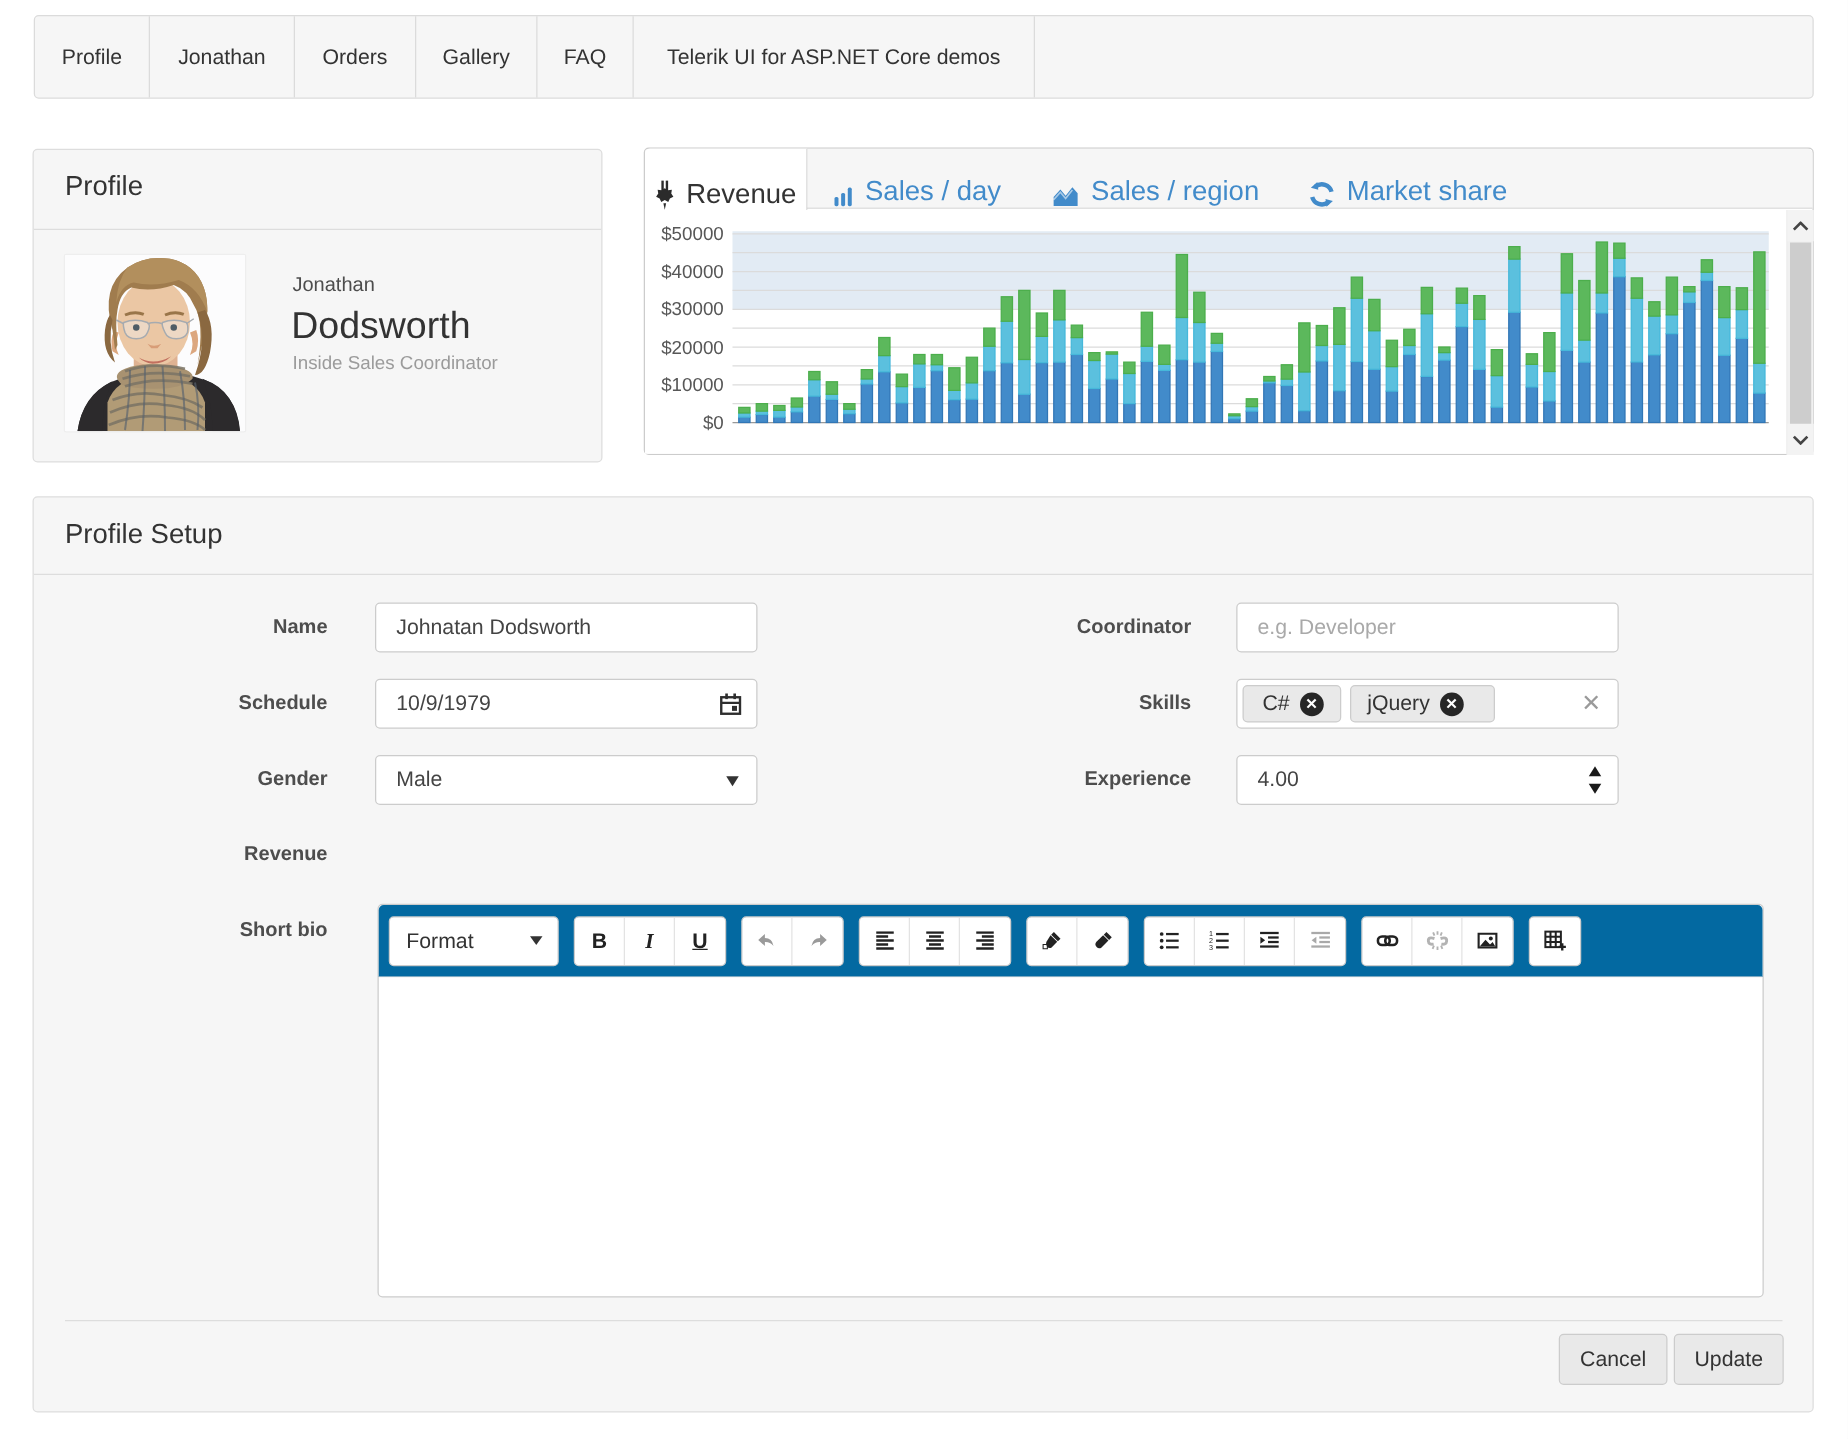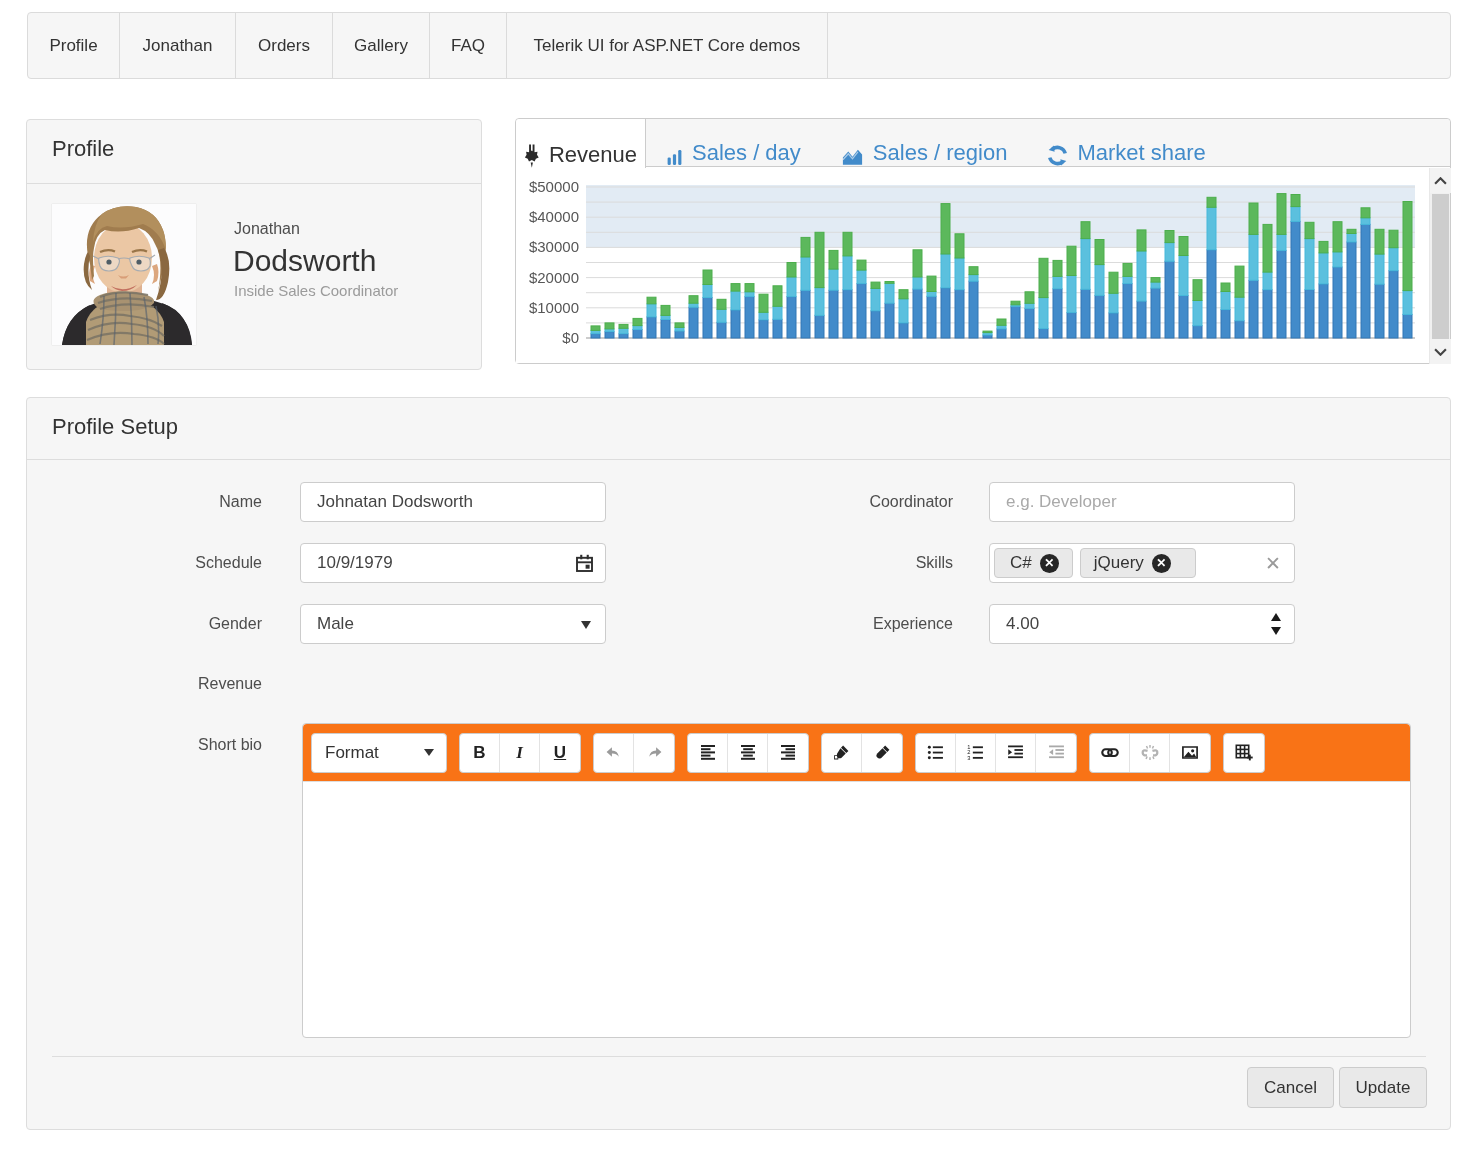--- a/index.html
+++ b/index.html
@@ -23,34 +23,34 @@
 .tab{display:flex;align-items:flex-end;gap:9px;font-size:22px;color:#428bca;padding:0 20px}
 .tab.on{width:130px;background:#fff;border-right:1px solid #ccc;border-radius:4px 0 0 0;color:#333;height:49px;justify-content:center;padding:0;position:relative;z-index:2}
 .tcontent{position:absolute;left:0;top:49px;right:0;bottom:0;background:#fff}
 
 .sbar{position:absolute;top:0;right:0;width:21px;height:196px;background:#f0f0f0;border-left:1px solid #e8e8e8;border-radius:0 0 3px 0}
 .sbtn{position:absolute;left:0;width:21px;height:25px;background:#f3f3f3;display:flex;align-items:center;justify-content:center}
 .sthumb{position:absolute;left:2px;width:17px;top:26px;height:150px;background:#cdcdcd}
 
 .setup{left:26px;top:397px;width:1425px;height:733px}
 .setup .phead{height:62px}
-label{position:absolute;font-size:16px;font-weight:normal;color:#4d4d4d;text-align:right;width:150px}
+label{position:absolute;font-size:16px;font-weight:bold;color:#4d4d4d;text-align:right;width:150px}
 .inp{position:absolute;background:#fff;border:1px solid #ccc;border-radius:4px;height:40px;width:306px;font-size:17px;color:#444;display:flex;align-items:center;padding-left:16px}
 .ph{color:#a9a9a9}
 .arr{position:absolute;right:14px;top:16px;width:0;height:0;border-left:5.5px solid transparent;border-right:5.5px solid transparent;border-top:8px solid #333}
 
 .chip{display:flex;align-items:center;gap:8px;height:30px;padding:0 24px 0 13px;background:#e9e9e9;border:1px solid #ccc;border-radius:4px;font-size:17px;color:#333}
 .chipx{width:19px;height:19px;border-radius:50%;background:#262626;color:#fff;font-size:12px;display:flex;align-items:center;justify-content:center;font-weight:bold}
 
 .sp{position:absolute;right:13px;width:0;height:0;border-left:5.5px solid transparent;border-right:5.5px solid transparent}
 .spu{top:8px;border-bottom:8px solid #1a1a1a}
 .spd{bottom:8px;border-top:8px solid #1a1a1a}
 
 .editor{position:absolute;left:275px;top:325px;width:1109px;height:315px;background:#fff;border:1px solid #ccc;border-radius:4px}
-.etb{height:58px;background:#f97316;border-bottom:1px solid #ddd;border-radius:4px 4px 0 0;display:flex;align-items:center;padding-left:8px}
+.etb{height:58px;background:#0369a1;border-bottom:1px solid #ddd;border-radius:4px 4px 0 0;display:flex;align-items:center;padding-left:8px}
 .egrp{display:flex;background:#fff;border:1px solid #ccc;border-radius:4px;height:40px;margin-right:12px}
 .ebtn{width:40px;height:100%;display:flex;align-items:center;justify-content:center;border-right:1px solid #e3e3e3}
 .ebtn:last-child{border-right:none}
 .fmt{width:136px;display:flex;align-items:center;justify-content:space-between;padding:0 12px 0 13px;font-size:17px;color:#333}
 .fmt .arr2{width:0;height:0;border-left:5.5px solid transparent;border-right:5.5px solid transparent;border-top:7px solid #333}
 .bIcon{font-size:17px;font-weight:bold;color:#222}
 .iIcon{font-size:17px;font-style:italic;font-family:"Liberation Serif",serif;color:#222;font-weight:bold}
 .uIcon{font-size:17px;font-weight:bold;text-decoration:underline;color:#222}
 
 .foot{position:absolute;left:25px;right:24px;top:658px;border-top:1px solid #ddd}

